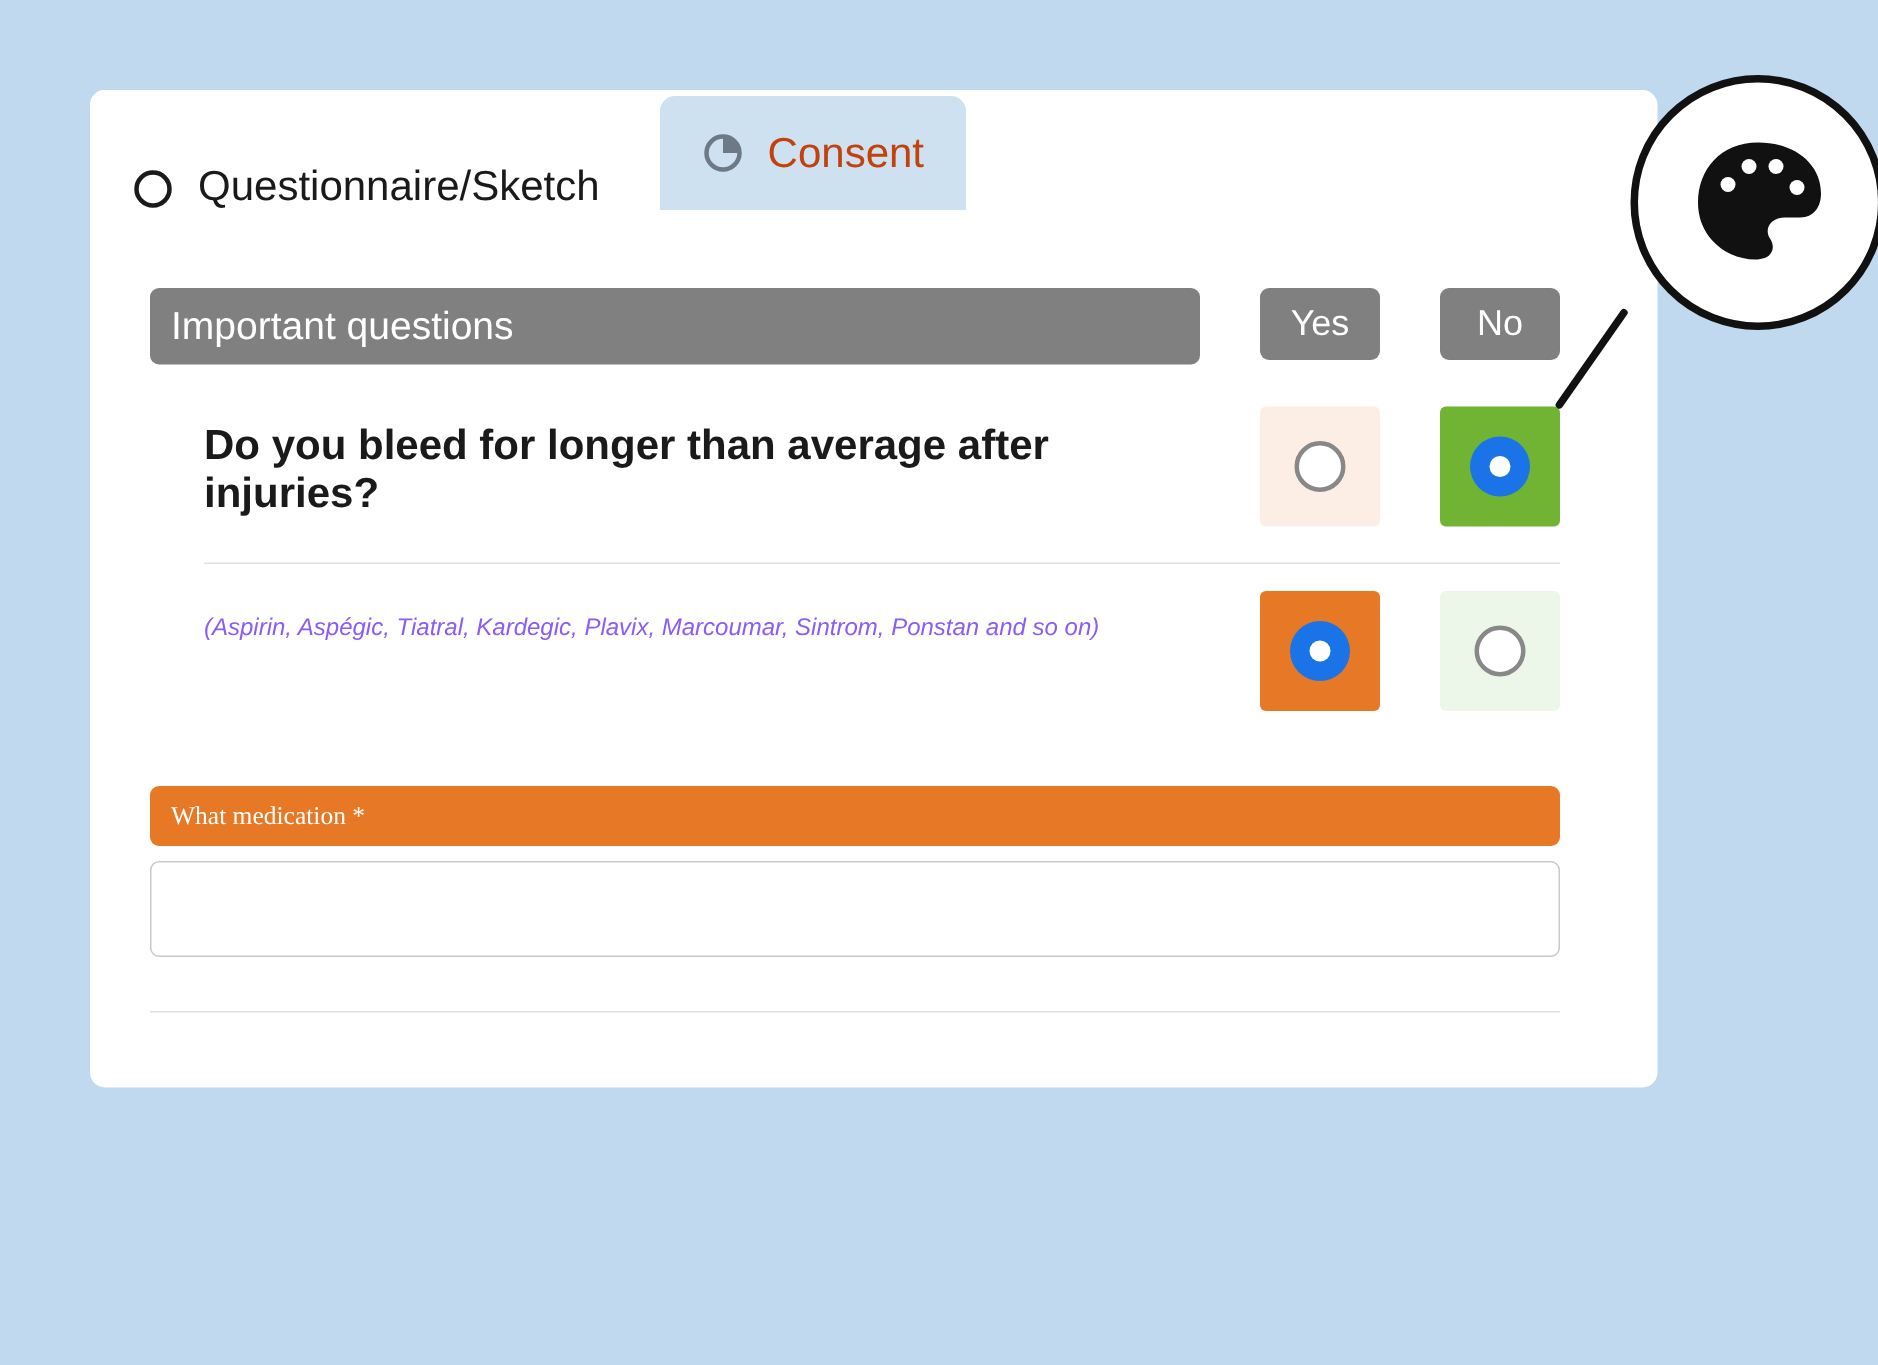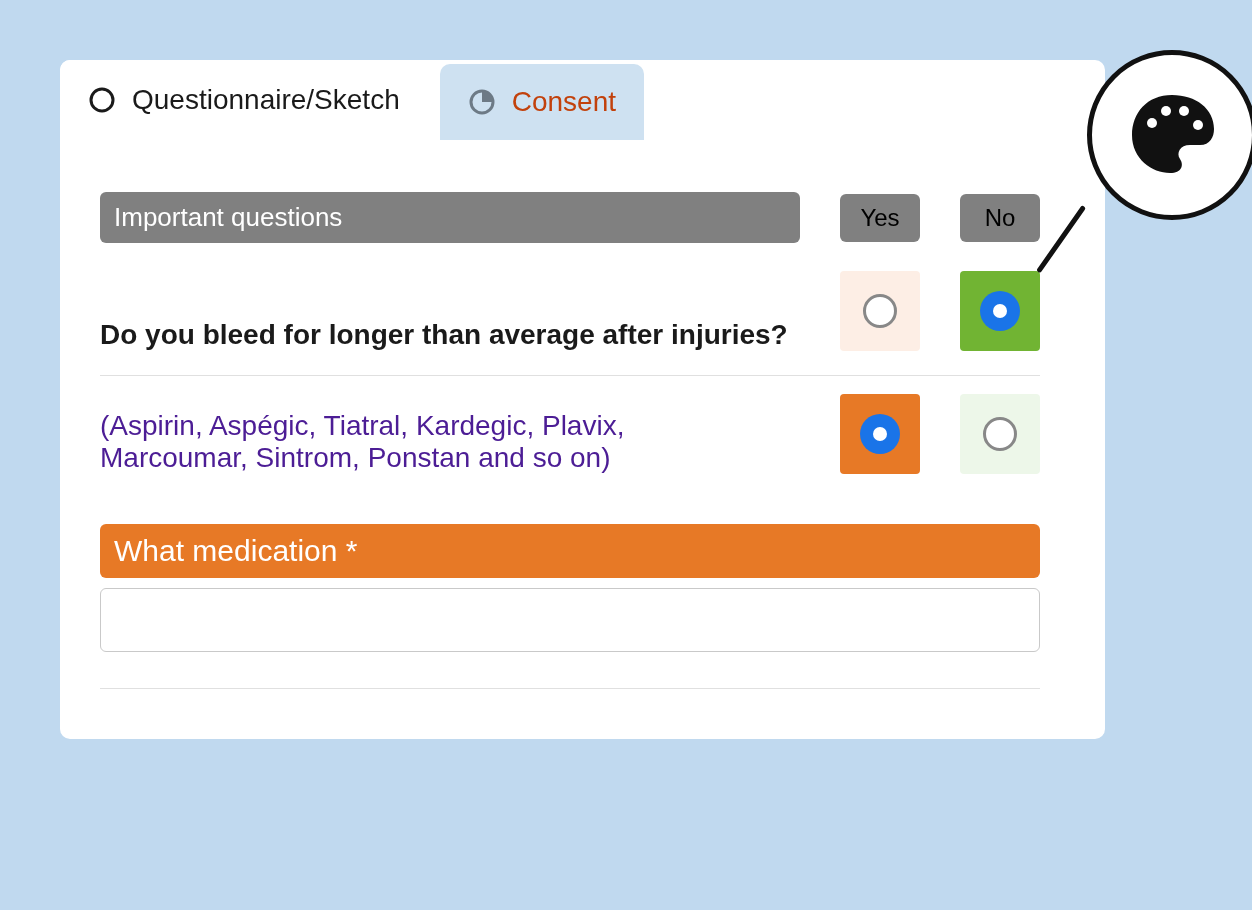--- a/index.html
+++ b/index.html
@@ -29,79 +29,81 @@
       height: 80px;
       padding: 0 28px;
       border-radius: 10px 10px 0 0;
       cursor: pointer;
       font-size: 28px;
       font-weight: 500;
     }
     .tab.active {
       background: #fff;
       color: #1a1a1a;
+      align-items: flex-end;
     }
     .tab.inactive {
       background: #cee1f1;
       color: #c2410c;
       margin-left: 12px;
       height: 76px;
     }
     .tab .icon { margin-right: 16px; display:flex; align-items:center; }
     .body {
       padding: 52px 65px 50px 40px;
     }
     .row-head {
       display: flex;
-      align-items: center;
       margin-bottom: 10px;
     }
     .section-header {
       background: #808080;
       color: #fff;
       font-size: 26px;
       font-weight: 500;
       border-radius: 6px;
       padding: 10px 14px;
       flex: 1;
     }
     .col-head {
       background: #808080;
-      color: #000000;
+      color: #ffffff;
       font-size: 24px;
       font-weight: 500;
       border-radius: 6px;
       width: 80px;
       height: 48px;
       margin-left: 40px;
       display: flex;
       align-items: center;
       justify-content: center;
     }
     .q-row {
       display: flex;
-      align-items: flex-end;
+      align-items: flex-start;
       padding: 18px 0 24px 0;
       border-bottom: 1px solid #e0e0e0;
+      margin-left: 36px;
     }
     .q-row.last { border-bottom: none; }
     .q-text {
       flex: 1;
       padding-top: 10px;
     }
     .q-main {
       font-size: 28px;
       font-weight: 600;
       color: #1a1a1a;
     }
     .q-sub {
-      font-size: 28px;
-      color: #4c1d95;
+      font-size: 16px;
+      color: #8b5cf6;
       margin-top: 6px;
       max-width: 680px;
+      font-style: italic;
     }
     .cell {
       width: 80px;
       height: 80px;
       margin-left: 40px;
       display: flex;
       align-items: center;
       justify-content: center;
       border-radius: 4px;
     }
@@ -115,25 +117,26 @@
     .radio-sel {
       width: 40px; height: 40px; border-radius: 50%; background: #1a74e8;
       display:flex; align-items:center; justify-content:center;
     }
     .radio-sel::after {
       content: ""; width: 14px; height: 14px; border-radius: 50%; background: #fff;
     }
     .field-label {
       background: #e77926;
       color: #fff;
-      font-size: 30px;
+      font-size: 17px;
       font-weight: 500;
       border-radius: 6px;
       padding: 10px 14px;
       margin-top: 26px;
+      font-family: Liberation Serif, serif;
     }
     .field-input {
       width: 100%;
       height: 64px;
       border: 1.5px solid #c9c9c9;
       border-radius: 6px;
       margin-top: 10px;
       font-size: 24px;
       padding: 0 14px;
     }

